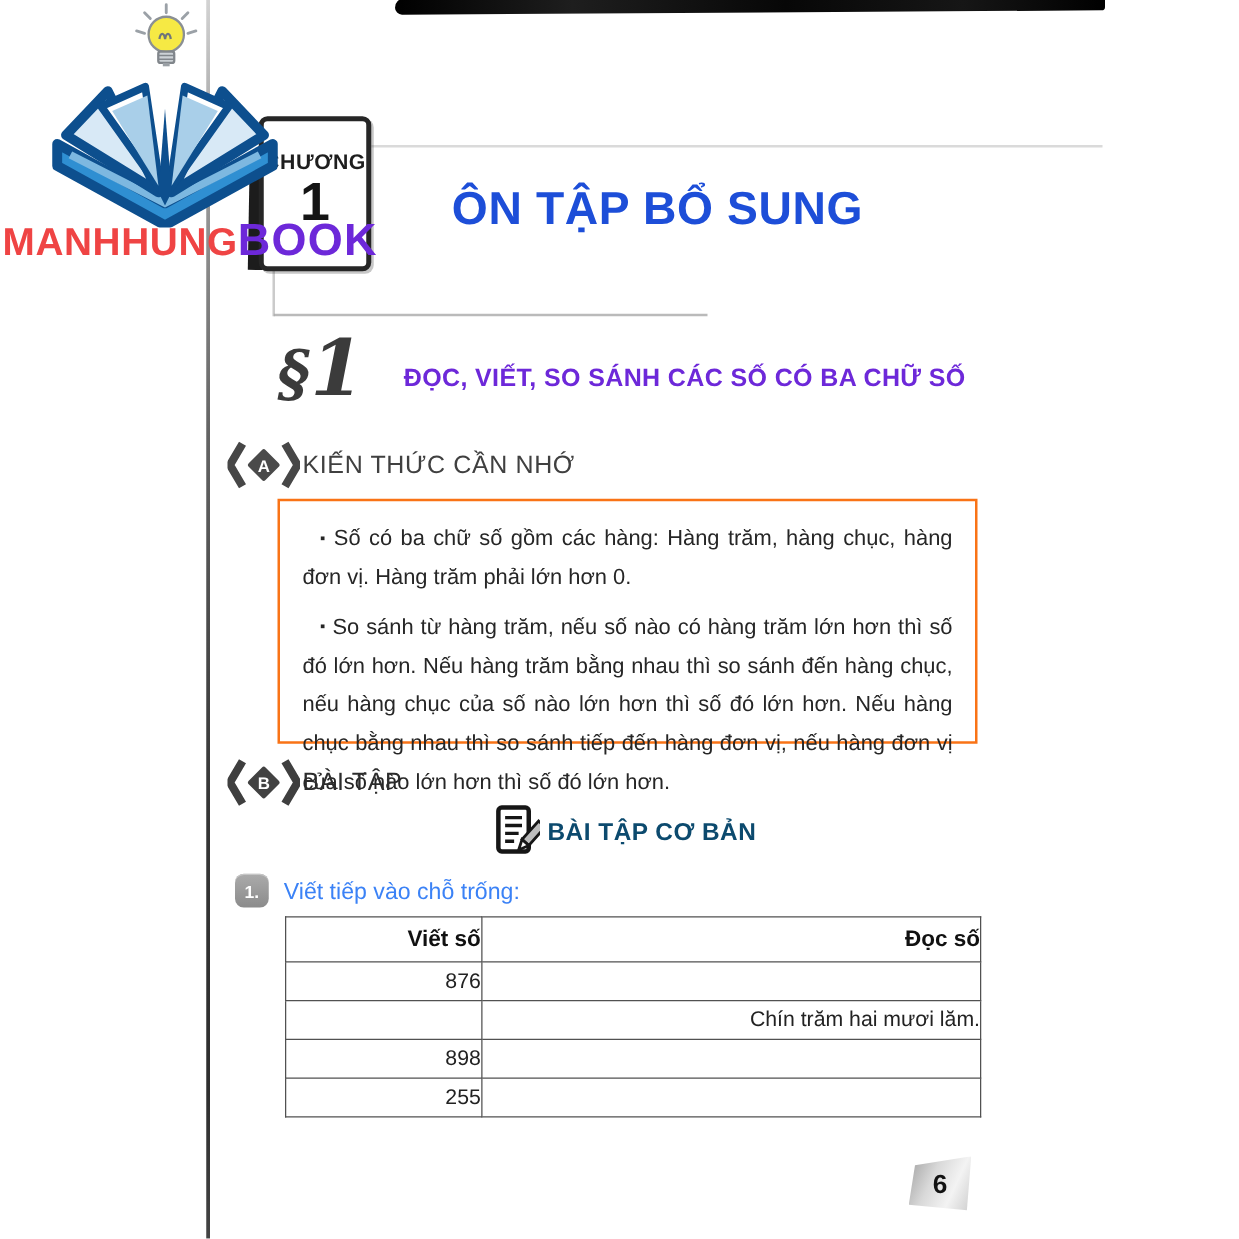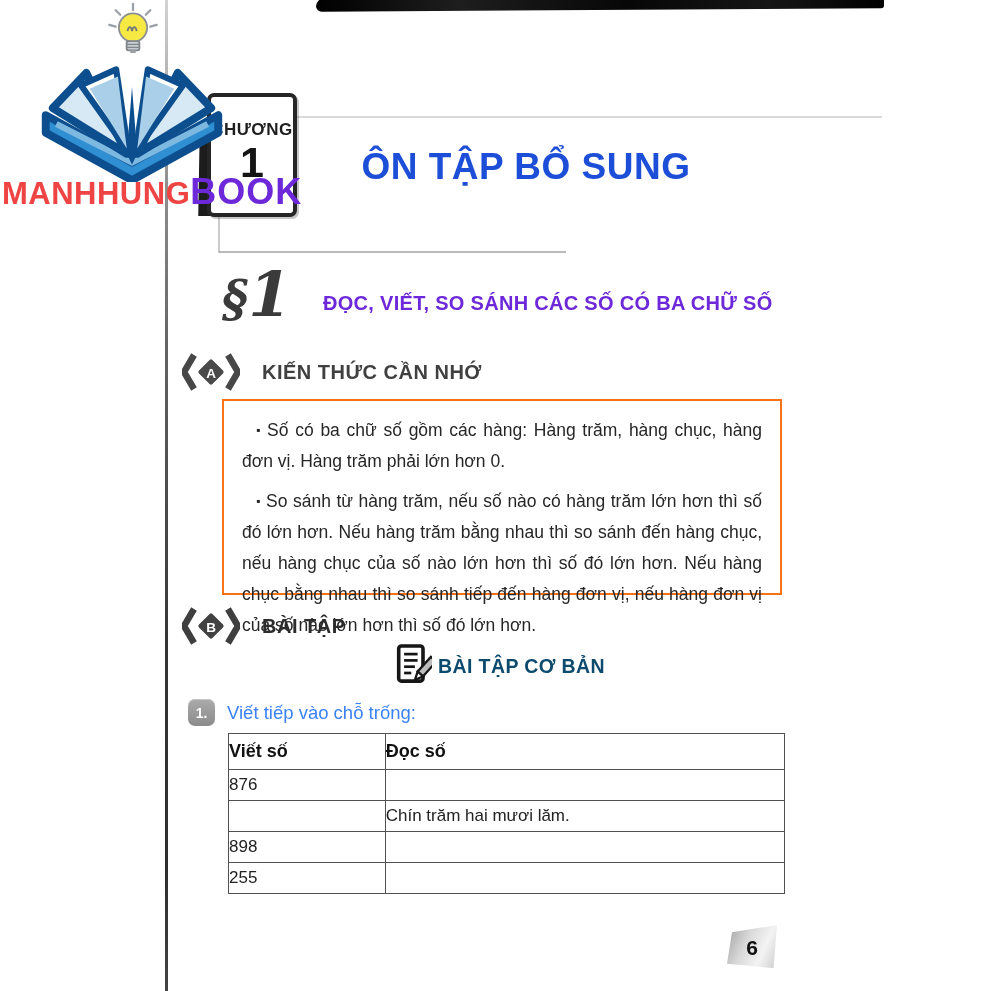--- a/index.html
+++ b/index.html
@@ -42,21 +42,21 @@
     font-size:37px;font-weight:800;color:#1d4ed8;letter-spacing:.5px;
   }
   
   .lesson{position:absolute;left:222px;top:258px;font-family:"DejaVu Serif",serif;font-style:italic;color:#3b3b3b;}
   .lesson .sym{font-size:50px;font-weight:700;}
   .lesson .n{font-size:62px;font-weight:800;letter-spacing:-2px;}
   .lesson-title{position:absolute;left:323px;top:292px;font-size:20px;font-weight:700;color:#6d28d9;letter-spacing:.3px;}
   
   .sec-head{position:absolute;height:40px;}
   .sec-head .dia{position:absolute;left:0;top:0;}
-  .sec-head .t{position:absolute;left:80px;top:9px;font-size:20px;font-weight:700;letter-spacing:.5px;white-space:nowrap;}
+  .sec-head .t{position:absolute;left:60px;top:9px;font-size:20px;font-weight:400;letter-spacing:.5px;white-space:nowrap;}
   .sec-a{left:182px;top:352px;color:#404040;}
   .sec-b{left:182px;top:606px;color:#2c2c2c;}
   
   .kbox{
     position:absolute;left:222px;top:399px;width:560px;height:196px;box-sizing:border-box;
     border:2px solid #f97316;padding:8px 18px 0 18px;
   }
   .kbox p{margin:6px 0 9px;font-size:17.5px;line-height:31px;color:#262626;text-align:justify;text-indent:14px;}
   .kbox .bt{font-size:12px;vertical-align:2px;padding-right:5px;}
   
@@ -65,21 +65,21 @@
   .basic-head .t{position:absolute;left:42px;top:13px;font-size:19.5px;font-weight:800;color:#0c4a6e;letter-spacing:.4px;white-space:nowrap;}
   
   .ex-badge{
     position:absolute;left:188px;top:699px;width:27px;height:27px;border-radius:7px;
     background:linear-gradient(#ababab,#8b8b8b);box-shadow:inset 0 1px 0 #c6c6c6;
     color:#fff;font-weight:800;font-size:14px;display:flex;align-items:center;justify-content:center;
   }
   .ex-prompt{position:absolute;left:227px;top:702px;font-size:18.5px;color:#3b82f6;}
   
   table.fill{position:absolute;left:228px;top:733px;width:557px;border-collapse:collapse;table-layout:fixed;}
-  table.fill th,table.fill td{border:1.7px solid #515151;text-align:left;padding:0;}
+  table.fill th,table.fill td{border:1.7px solid #515151;text-align:right;padding:0;}
   table.fill th{height:35px;font-size:18px;font-weight:700;color:#111;}
   table.fill td{height:30px;font-size:17px;color:#222;}
   table.fill .c1{width:28%;}
   
   .page-tab{
     position:absolute;left:727px;top:925px;width:50px;height:45px;
     clip-path:polygon(10% 16%,100% 0%,93% 96%,0% 86%);
     background:linear-gradient(115deg,#9f9f9f 0%,#d9d9d9 38%,#f3f3f3 68%,#cccccc 100%);
     display:flex;align-items:center;justify-content:center;
     font-size:21px;font-weight:700;color:#111;

